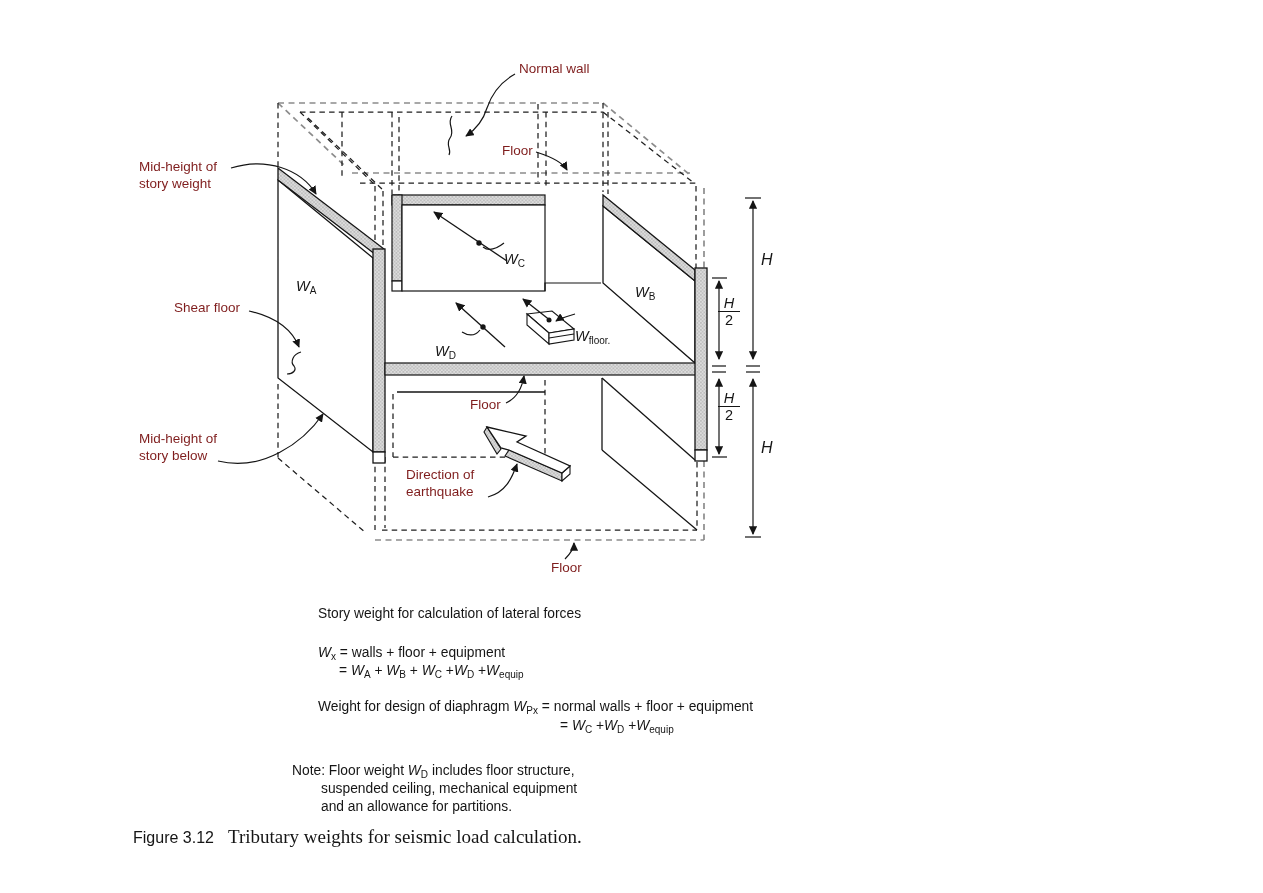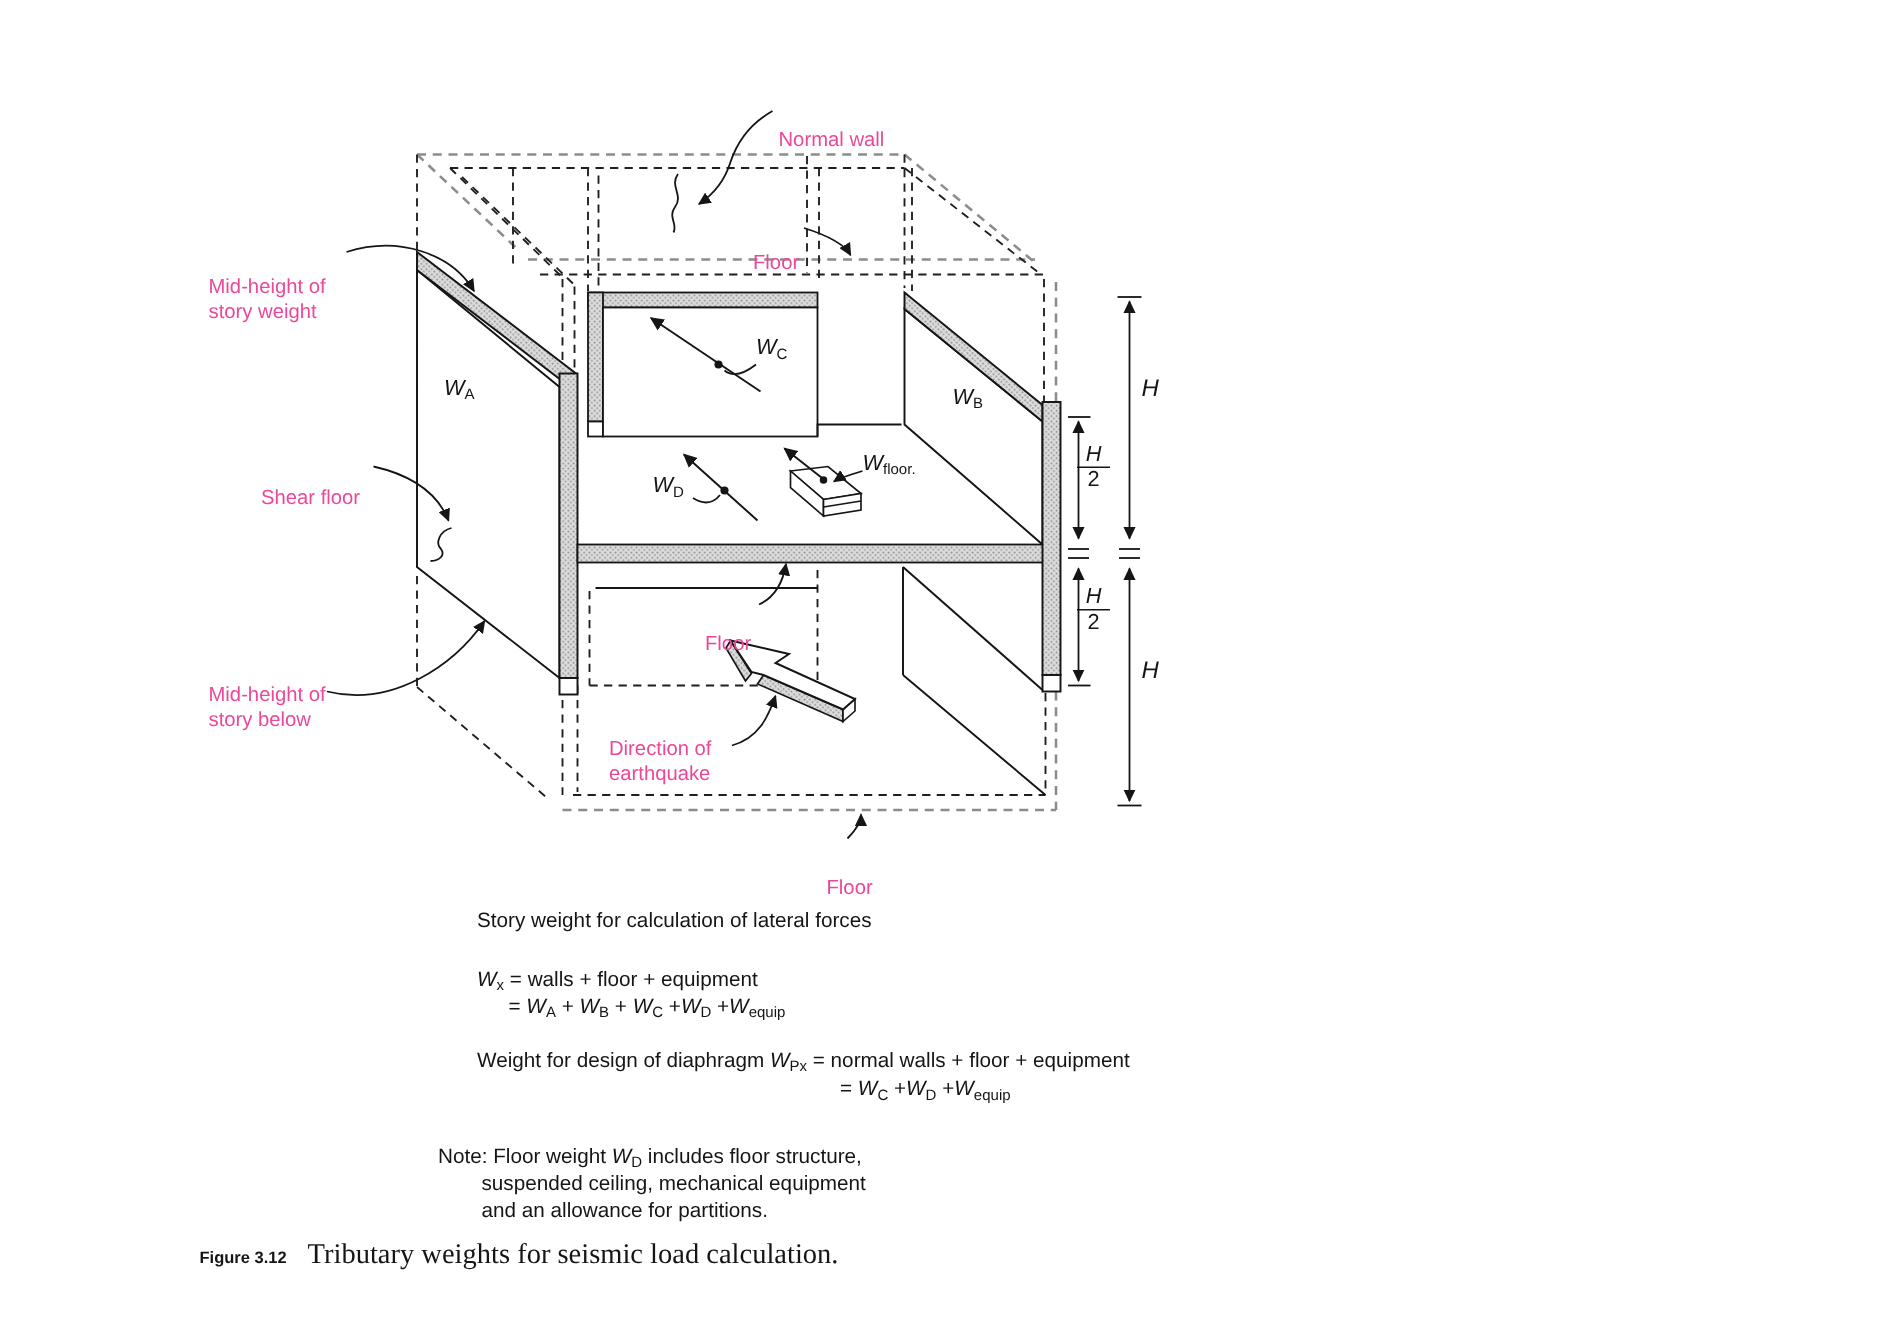--- a/index.html
+++ b/index.html
@@ -1,29 +1,29 @@
 <!DOCTYPE html>
 <html><head>
 <meta charset="utf-8">
 <style>
   html,body{margin:0;padding:0;background:#fff;}
   .page{position:relative;width:1263px;height:893px;background:#ffffff;overflow:hidden;
         font-family:"Liberation Sans",sans-serif;color:#151515;}
   svg{position:absolute;left:0;top:0;}
-  .lbl{position:absolute;font-size:13.5px;line-height:17px;white-space:nowrap;color:#ec4899;margin-top:24px;}
-  .wsym{position:absolute;font-size:14.5px;white-space:nowrap;}
+  .lbl{position:absolute;font-size:13.5px;line-height:17px;white-space:nowrap;color:#7f1d1d;}
+  .wsym{position:absolute;font-size:14.5px;white-space:nowrap;margin-top:27px;}
   .wsym i,.fm i{font-style:italic;}
   sub{font-size:10px;line-height:0;vertical-align:-3px;font-style:normal;letter-spacing:0;}
   .hsym{position:absolute;font-size:16px;font-style:italic;white-space:nowrap;}
   .frac{position:absolute;width:22px;text-align:center;font-size:14.5px;line-height:14px;}
   .frac .num{font-style:italic;border-bottom:1.4px solid #151515;padding-bottom:1px;}
   .frac .den{padding-top:1px;}
   .fm{position:absolute;font-size:13.8px;white-space:nowrap;text-align:right;}
   .cap{position:absolute;white-space:nowrap;font-size:14.5px;}
-  .cap .b{font-weight:bold;font-size:11px;font-family:"Liberation Sans",sans-serif;}
+  .cap .b{font-weight:normal;font-size:16px;font-family:"Liberation Sans",sans-serif;}
   .cap .t{font-family:"Liberation Serif",serif;font-size:19px;margin-left:14px;}
 </style>
 </head>
 <body>
 
 <div class="page">
 
 <svg width="1263" height="893" viewBox="0 0 1263 893">
   <defs>
     <pattern id="stip" width="3.5" height="3.5" patternUnits="userSpaceOnUse">

